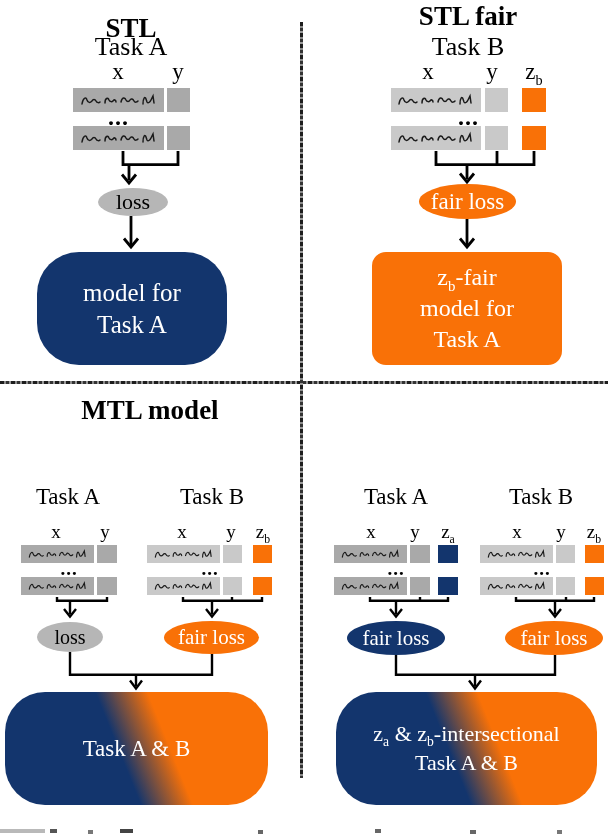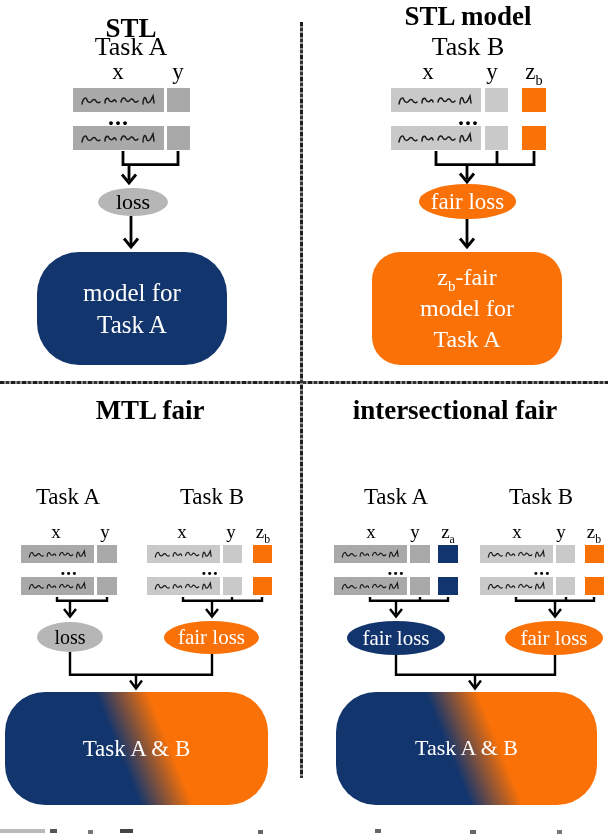--- a/index.html
+++ b/index.html
@@ -108,21 +108,21 @@
     <div class="ellipse gray" style="left:98px;top:188px;width:70px;height:28px;font-size:22px;">loss</div>
 
     <div class="model navy" style="left:37px;top:252px;width:190px;height:113px;border-radius:42px;font-size:25px;">
       <div class="ln">model for</div>
       <div class="ln">Task A</div>
     </div>
   </div>
 
   
   <div>
-    <div class="qtitle" style="left:368px;top:2px;width:200px;">STL model</div>
+    <div class="qtitle" style="left:368px;top:2px;width:200px;">STL fair</div>
     <div class="taskname" style="left:368px;top:32px;width:200px;">Task B</div>
     <div class="collabel" style="left:408px;top:60px;width:40px;">x</div>
     <div class="collabel" style="left:472px;top:60px;width:40px;">y</div>
     <div class="collabel" style="left:514px;top:60px;width:40px;">z<sub>b</sub></div>
 
     <div class="cell light" style="left:391px;top:88px;width:90px;height:24px;">
       <svg class="squig" viewBox="0 0 80 14" width="80" height="14">
           <use href="#squig"></use>
         </svg>
       </div>
@@ -132,30 +132,30 @@
     <div class="cell light" style="left:391px;top:126px;width:90px;height:24px;">
       <svg class="squig" viewBox="0 0 80 14" width="80" height="14">
           <use href="#squig"></use>
         </svg>
       </div>
     <div class="cell light" style="left:485px;top:126px;width:23px;height:24px;"></div>
     <div class="cell orange" style="left:522px;top:126px;width:24px;height:24px;"></div>
 
     <div class="ellipse orange" style="left:419px;top:184px;width:97px;height:35px;font-size:23px;">fair loss</div>
 
-    <div class="model orange" style="left:372px;top:252px;width:190px;height:113px;border-radius:28px;font-size:24px;">
+    <div class="model orange" style="left:372px;top:252px;width:190px;height:113px;border-radius:14px;font-size:24px;">
       <div class="ln">z<sub>b</sub>-fair</div>
       <div class="ln">model for</div>
       <div class="ln">Task A</div>
     </div>
   </div>
 
   
   <div>
-    <div class="qtitle" style="left:50px;top:396px;width:200px;">MTL fair</div>
+    <div class="qtitle" style="left:50px;top:396px;width:200px;">MTL model</div>
     <div class="taskname sm" style="left:8px;top:484px;width:120px;">Task A</div>
     <div class="taskname sm" style="left:152px;top:484px;width:120px;">Task B</div>
 
     <div class="collabel sm" style="left:36px;top:522px;width:40px;">x</div>
     <div class="collabel sm" style="left:85px;top:522px;width:40px;">y</div>
     <div class="cell dark" style="left:21px;top:545px;width:73px;height:18px;">
       <svg class="squig" viewBox="0 0 80 14" width="62" height="12">
           <use href="#squig"></use>
         </svg>
       </div>
@@ -191,21 +191,20 @@
     <div class="ellipse orange" style="left:164px;top:621px;width:95px;height:33px;font-size:21px;">fair loss</div>
 
     <div class="model grad" style="left:5px;top:692px;width:263px;height:113px;border-radius:40px;font-size:23px;">
       <div class="ln">Task A &amp; B</div>
     </div>
   </div>
 
   
   <div>
     <div class="qtitle" style="left:335px;top:396px;width:240px;">
-      <div>intersectional fair</div>
     </div>
     <div class="taskname sm" style="left:336px;top:484px;width:120px;">Task A</div>
     <div class="taskname sm" style="left:481px;top:484px;width:120px;">Task B</div>
 
     <div class="collabel sm" style="left:351px;top:522px;width:40px;">x</div>
     <div class="collabel sm" style="left:395px;top:522px;width:40px;">y</div>
     <div class="collabel sm" style="left:428px;top:522px;width:40px;">z<sub>a</sub></div>
     <div class="cell dark" style="left:334px;top:545px;width:73px;height:18px;">
       <svg class="squig" viewBox="0 0 80 14" width="62" height="12">
           <use href="#squig"></use>
@@ -238,20 +237,21 @@
           <use href="#squig"></use>
         </svg>
       </div>
     <div class="cell light" style="left:556px;top:577px;width:19px;height:18px;"></div>
     <div class="cell orange" style="left:585px;top:577px;width:19px;height:18px;"></div>
 
     <div class="ellipse navy" style="left:347px;top:621px;width:98px;height:34px;font-size:21px;">fair loss</div>
     <div class="ellipse orange" style="left:505px;top:621px;width:98px;height:34px;font-size:21px;">fair loss</div>
 
     <div class="model grad" style="left:336px;top:692px;width:261px;height:113px;border-radius:40px;font-size:22px;">
+      <div class="ln">z<sub>a</sub> &amp; z<sub>b</sub>-intersectional</div>
       <div class="ln">Task A &amp; B</div>
     </div>
   </div>
 
   
   <div>
     <div class="capbar" style="left:0;top:829px;width:45px;background:#b9b9b9;"></div>
     <div class="capbar" style="left:50px;top:829px;width:7px;background:#555;"></div>
     <div class="capbar" style="left:88px;top:830px;width:5px;background:#777;"></div>
     <div class="capbar" style="left:120px;top:829px;width:13px;background:#444;"></div>

